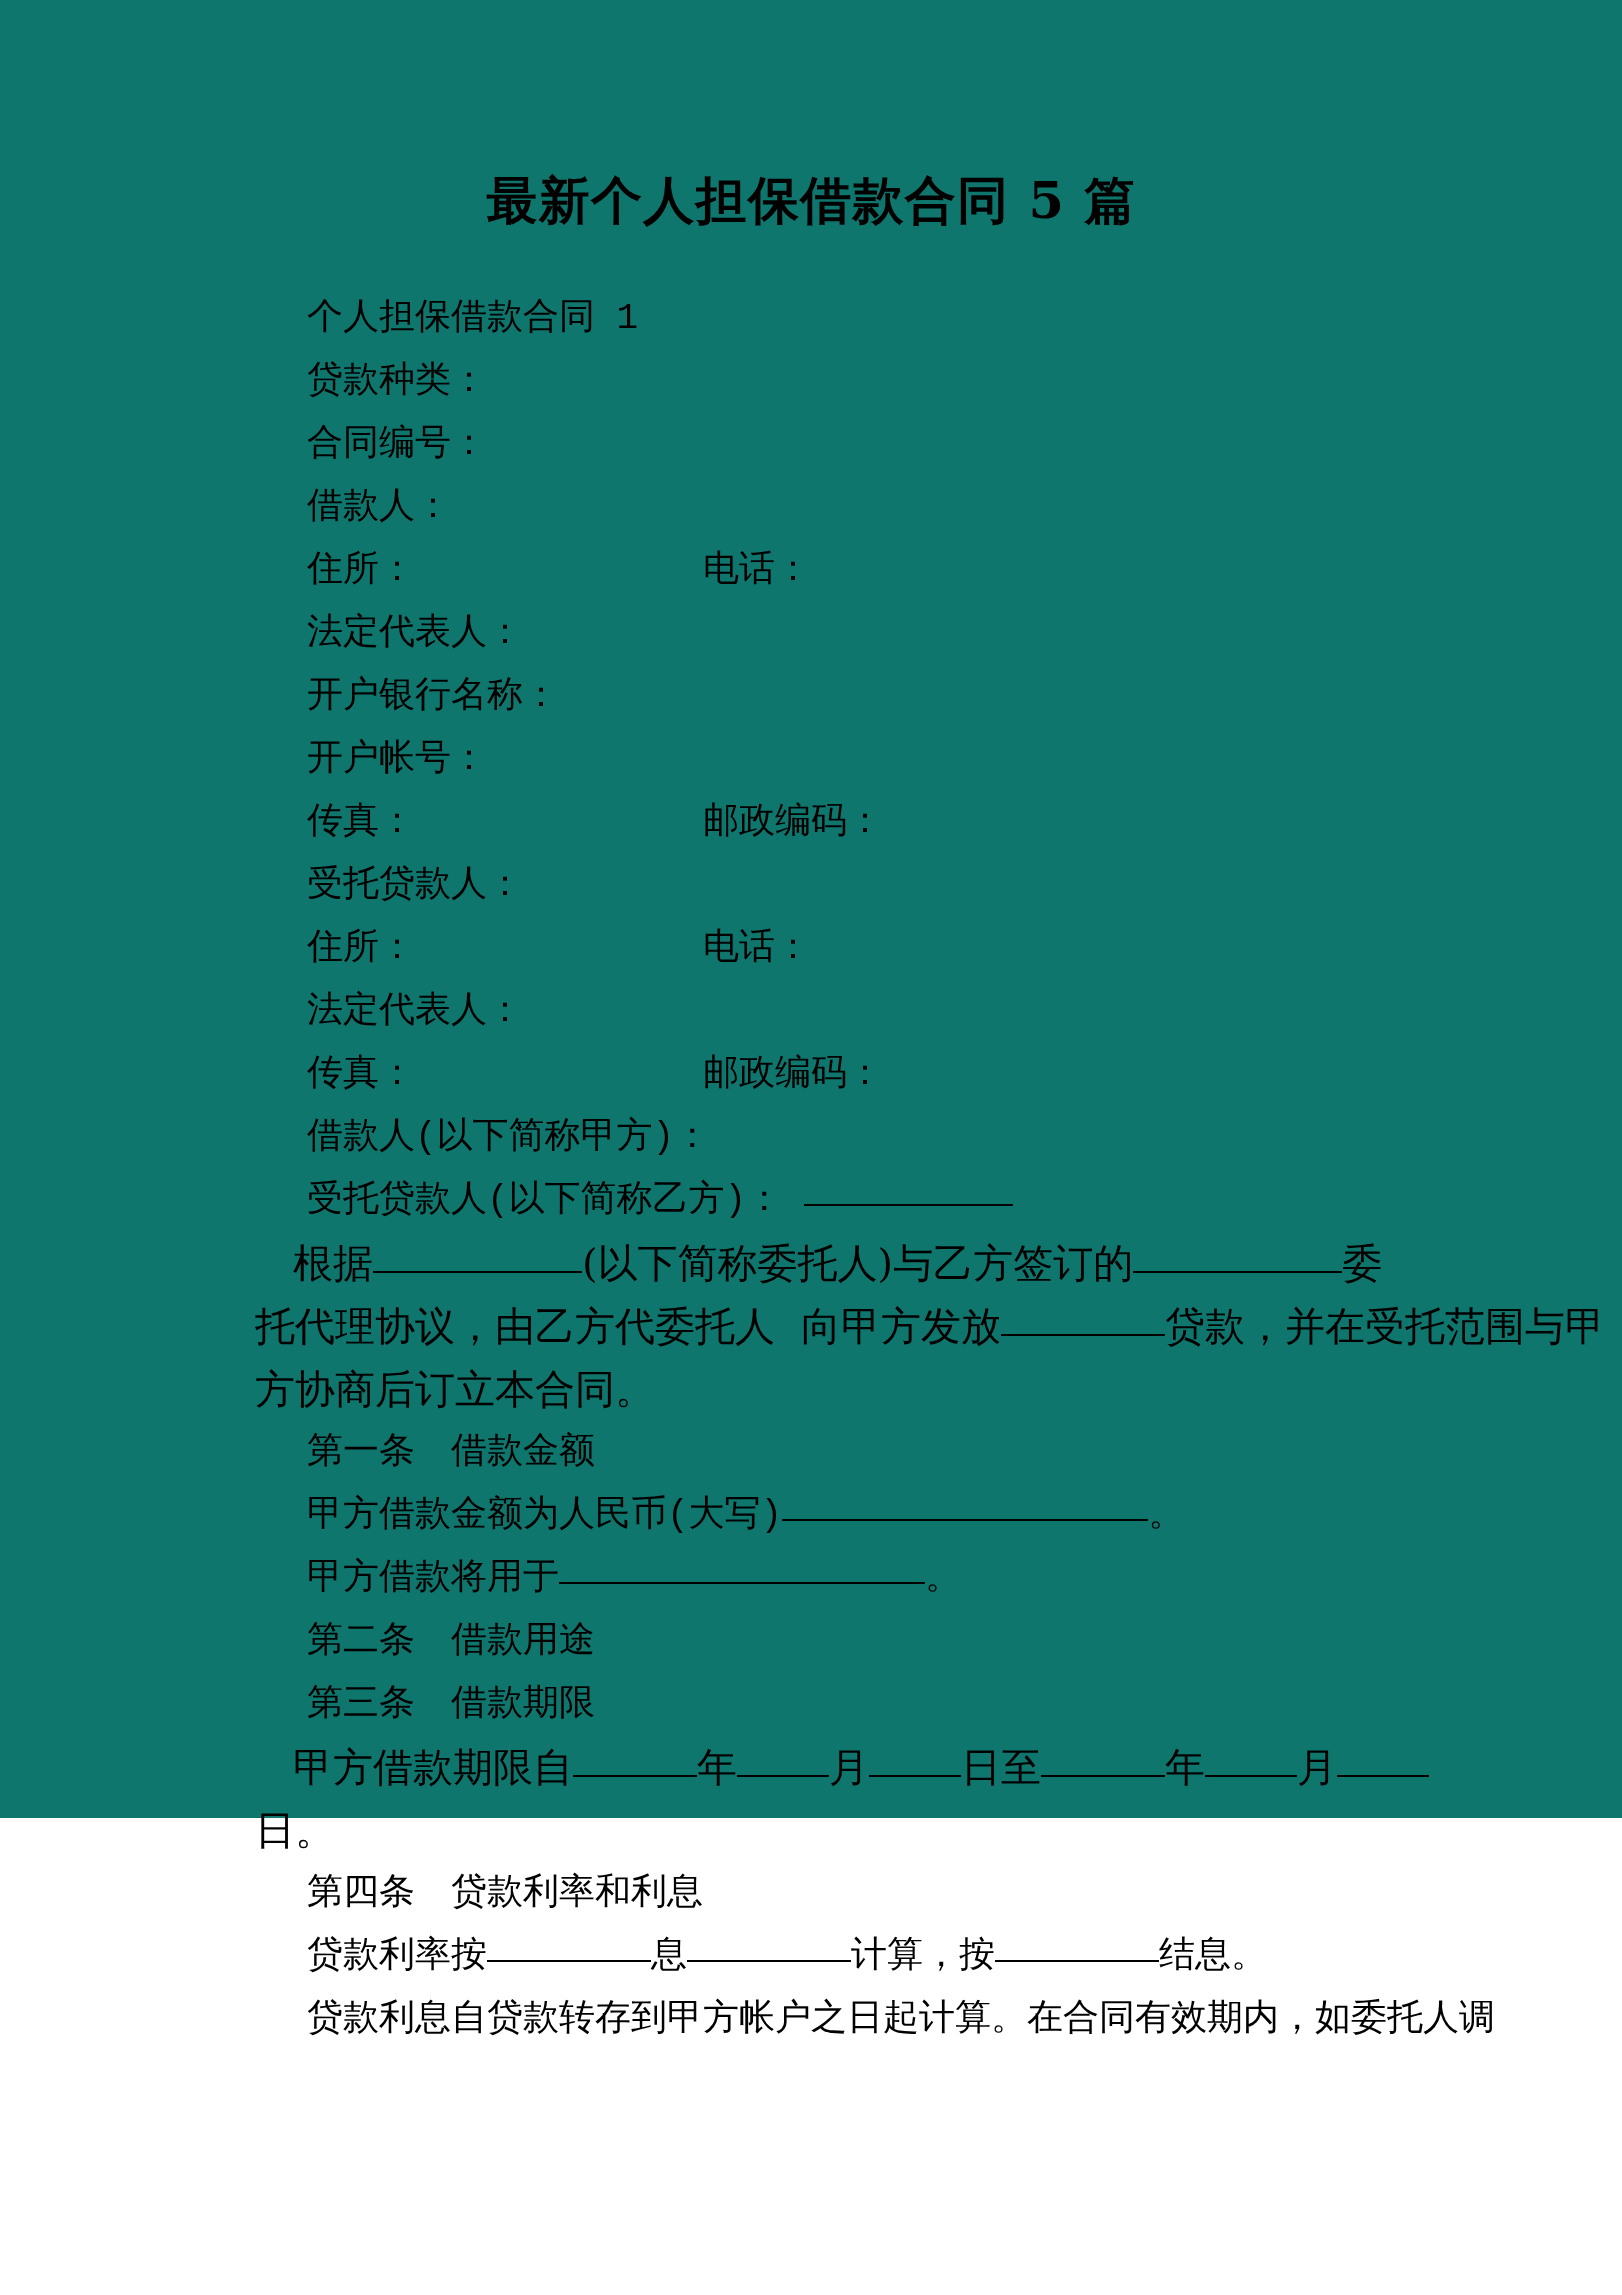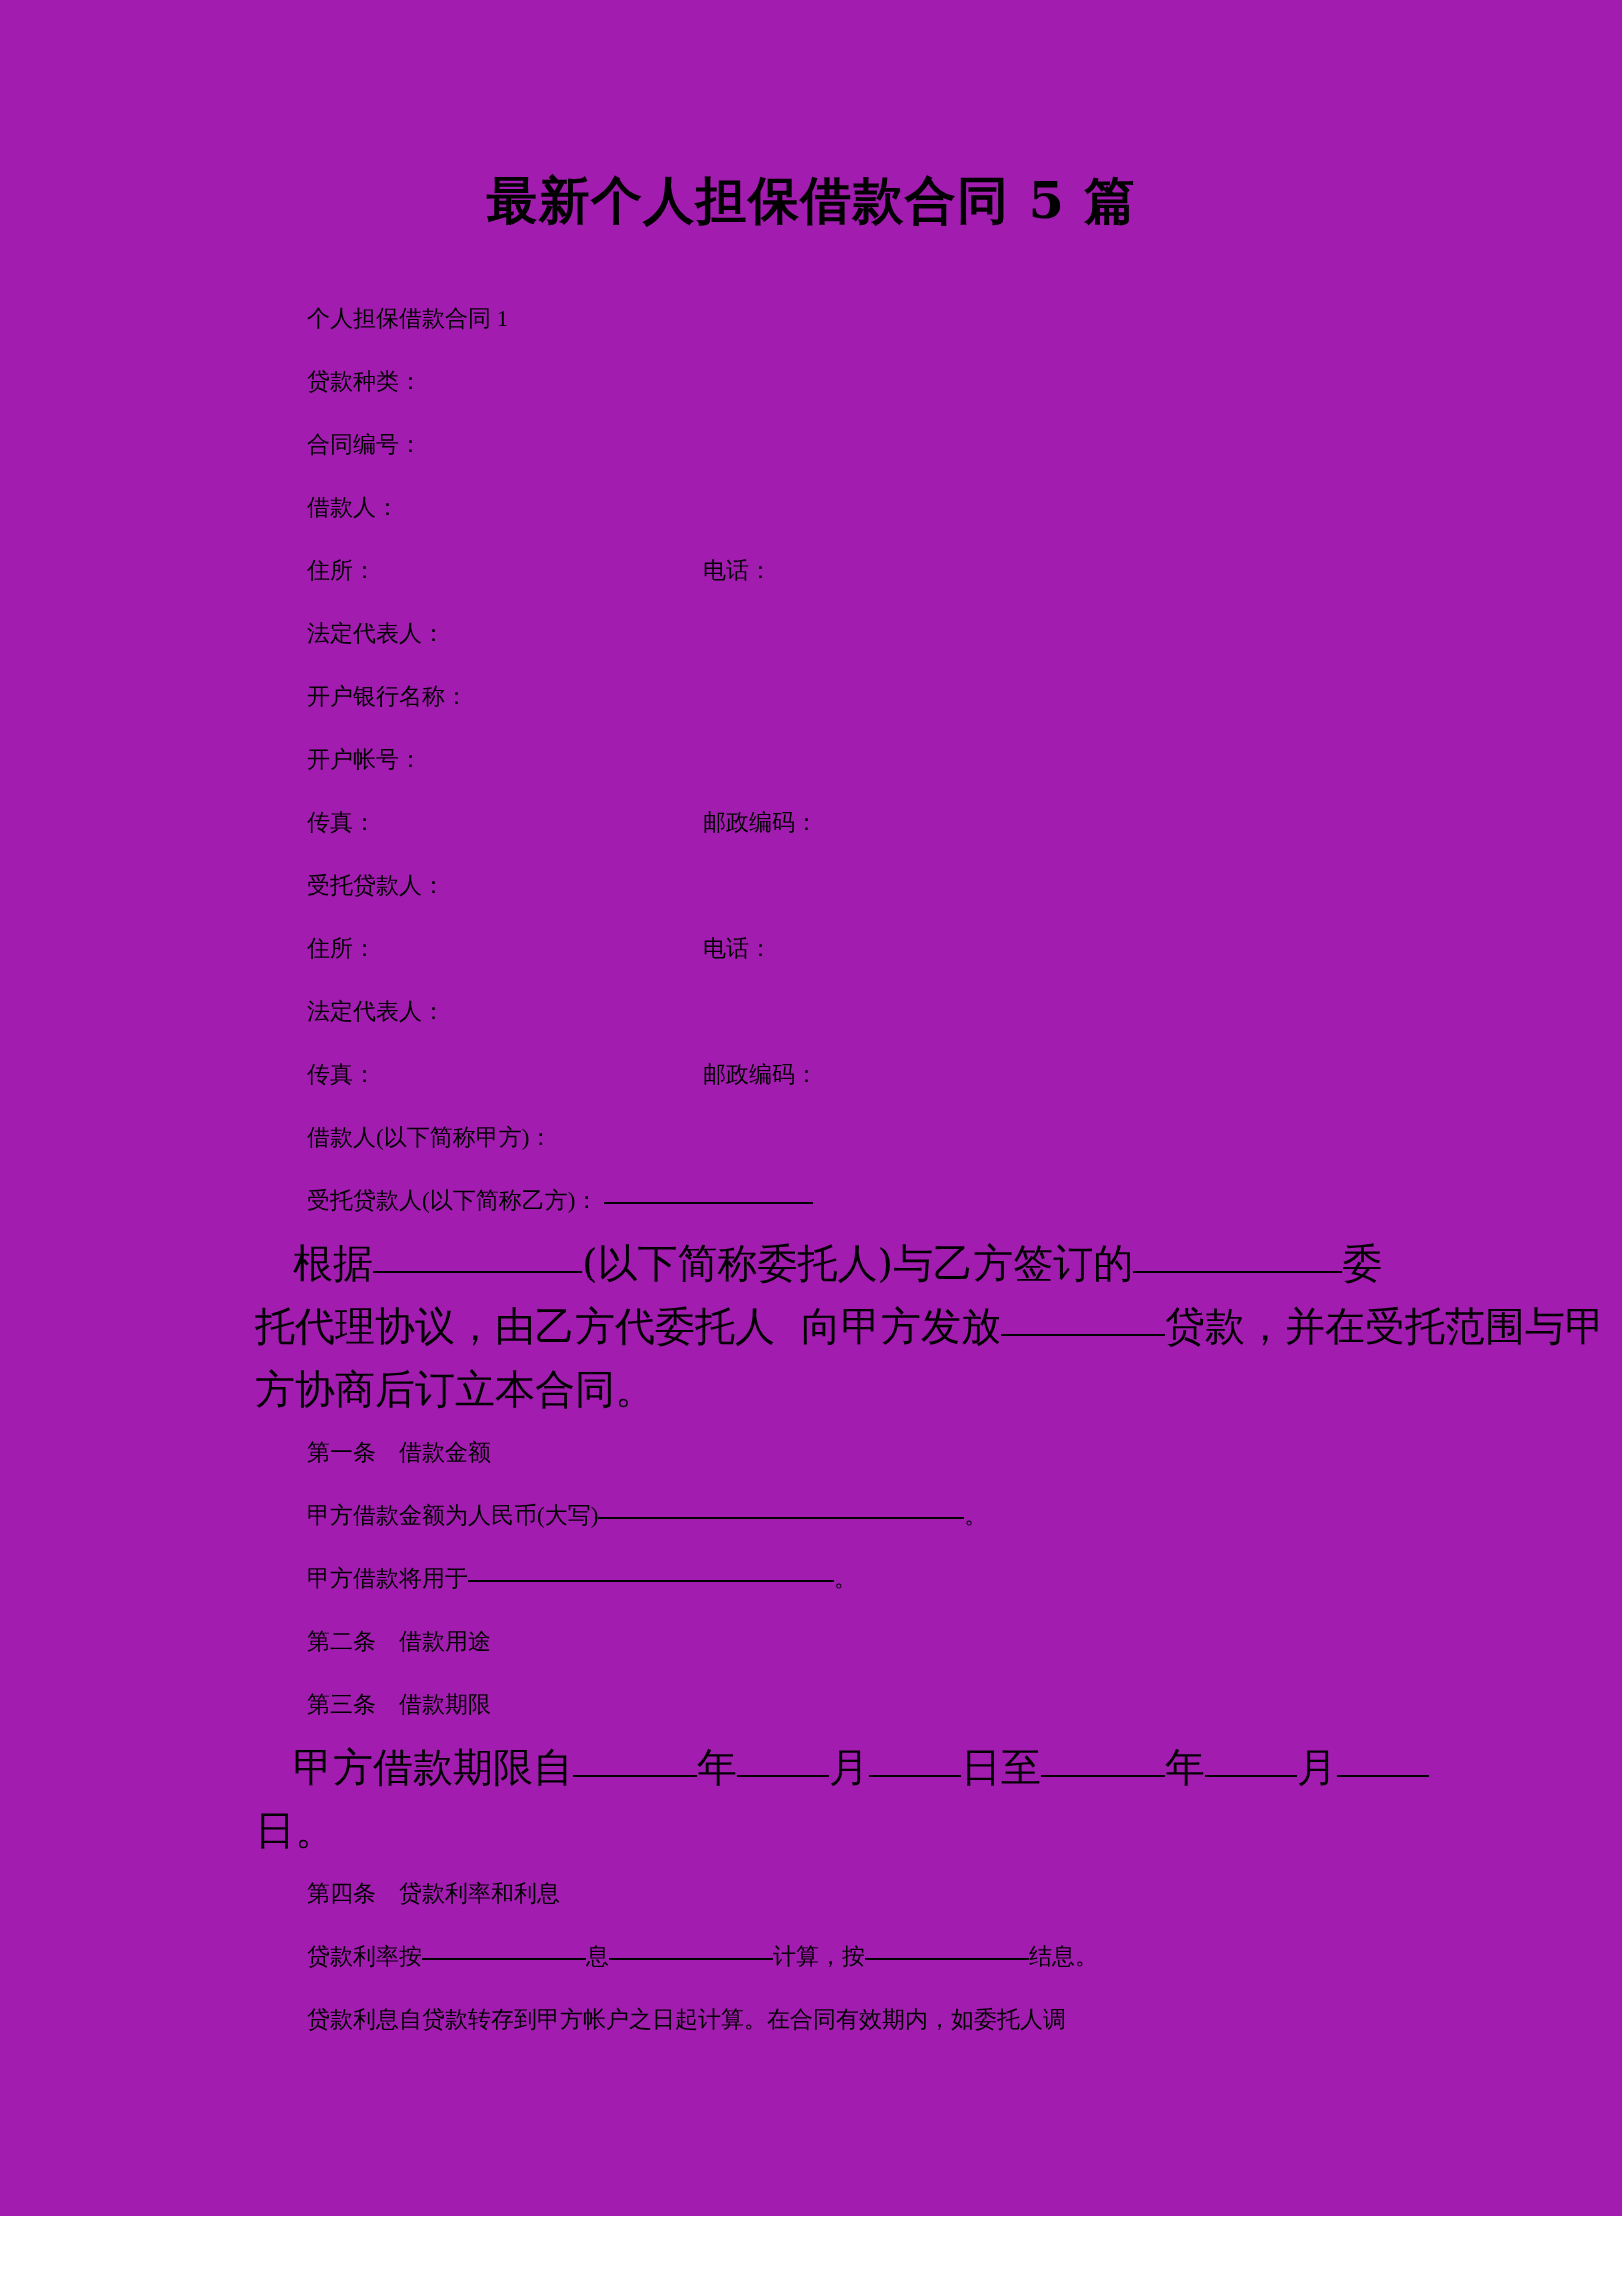--- a/index.html
+++ b/index.html
@@ -13,22 +13,22 @@
     position: relative;
     font-family: "DejaVu Serif", "Liberation Serif", serif;
     color: #000000;
     overflow: hidden;
   }
 
   .page {
     position: absolute;
     top: 0; left: 0;
     width: 1623px;
-    height: 2216px;
-    background: #a21caf;
+    height: 1818px;
+    background: #0f766e;
   }
 
   
   .doc-title {
     position: absolute;
     top: 171px;
     left: 0;
     width: 1623px;
     text-align: center;
     font-size: 51px;
@@ -43,23 +43,23 @@
     position: absolute;
     top: 287px;
     left: 255px;
     width: 1132px;
   }
 
   .ln {
     position: relative;
     height: 63px;
     line-height: 63px;
-    font-size: 23px;
+    font-size: 36px;
     white-space: nowrap;
-    font-family: Liberation Serif, serif;
+    font-family: Liberation Mono, monospace;
   }
   .ln.indent { padding-left: 52px; }
 
   
   .flow {
     position: relative;
     font-size: 40px;
     line-height: 63px;
     white-space: nowrap;
   }

